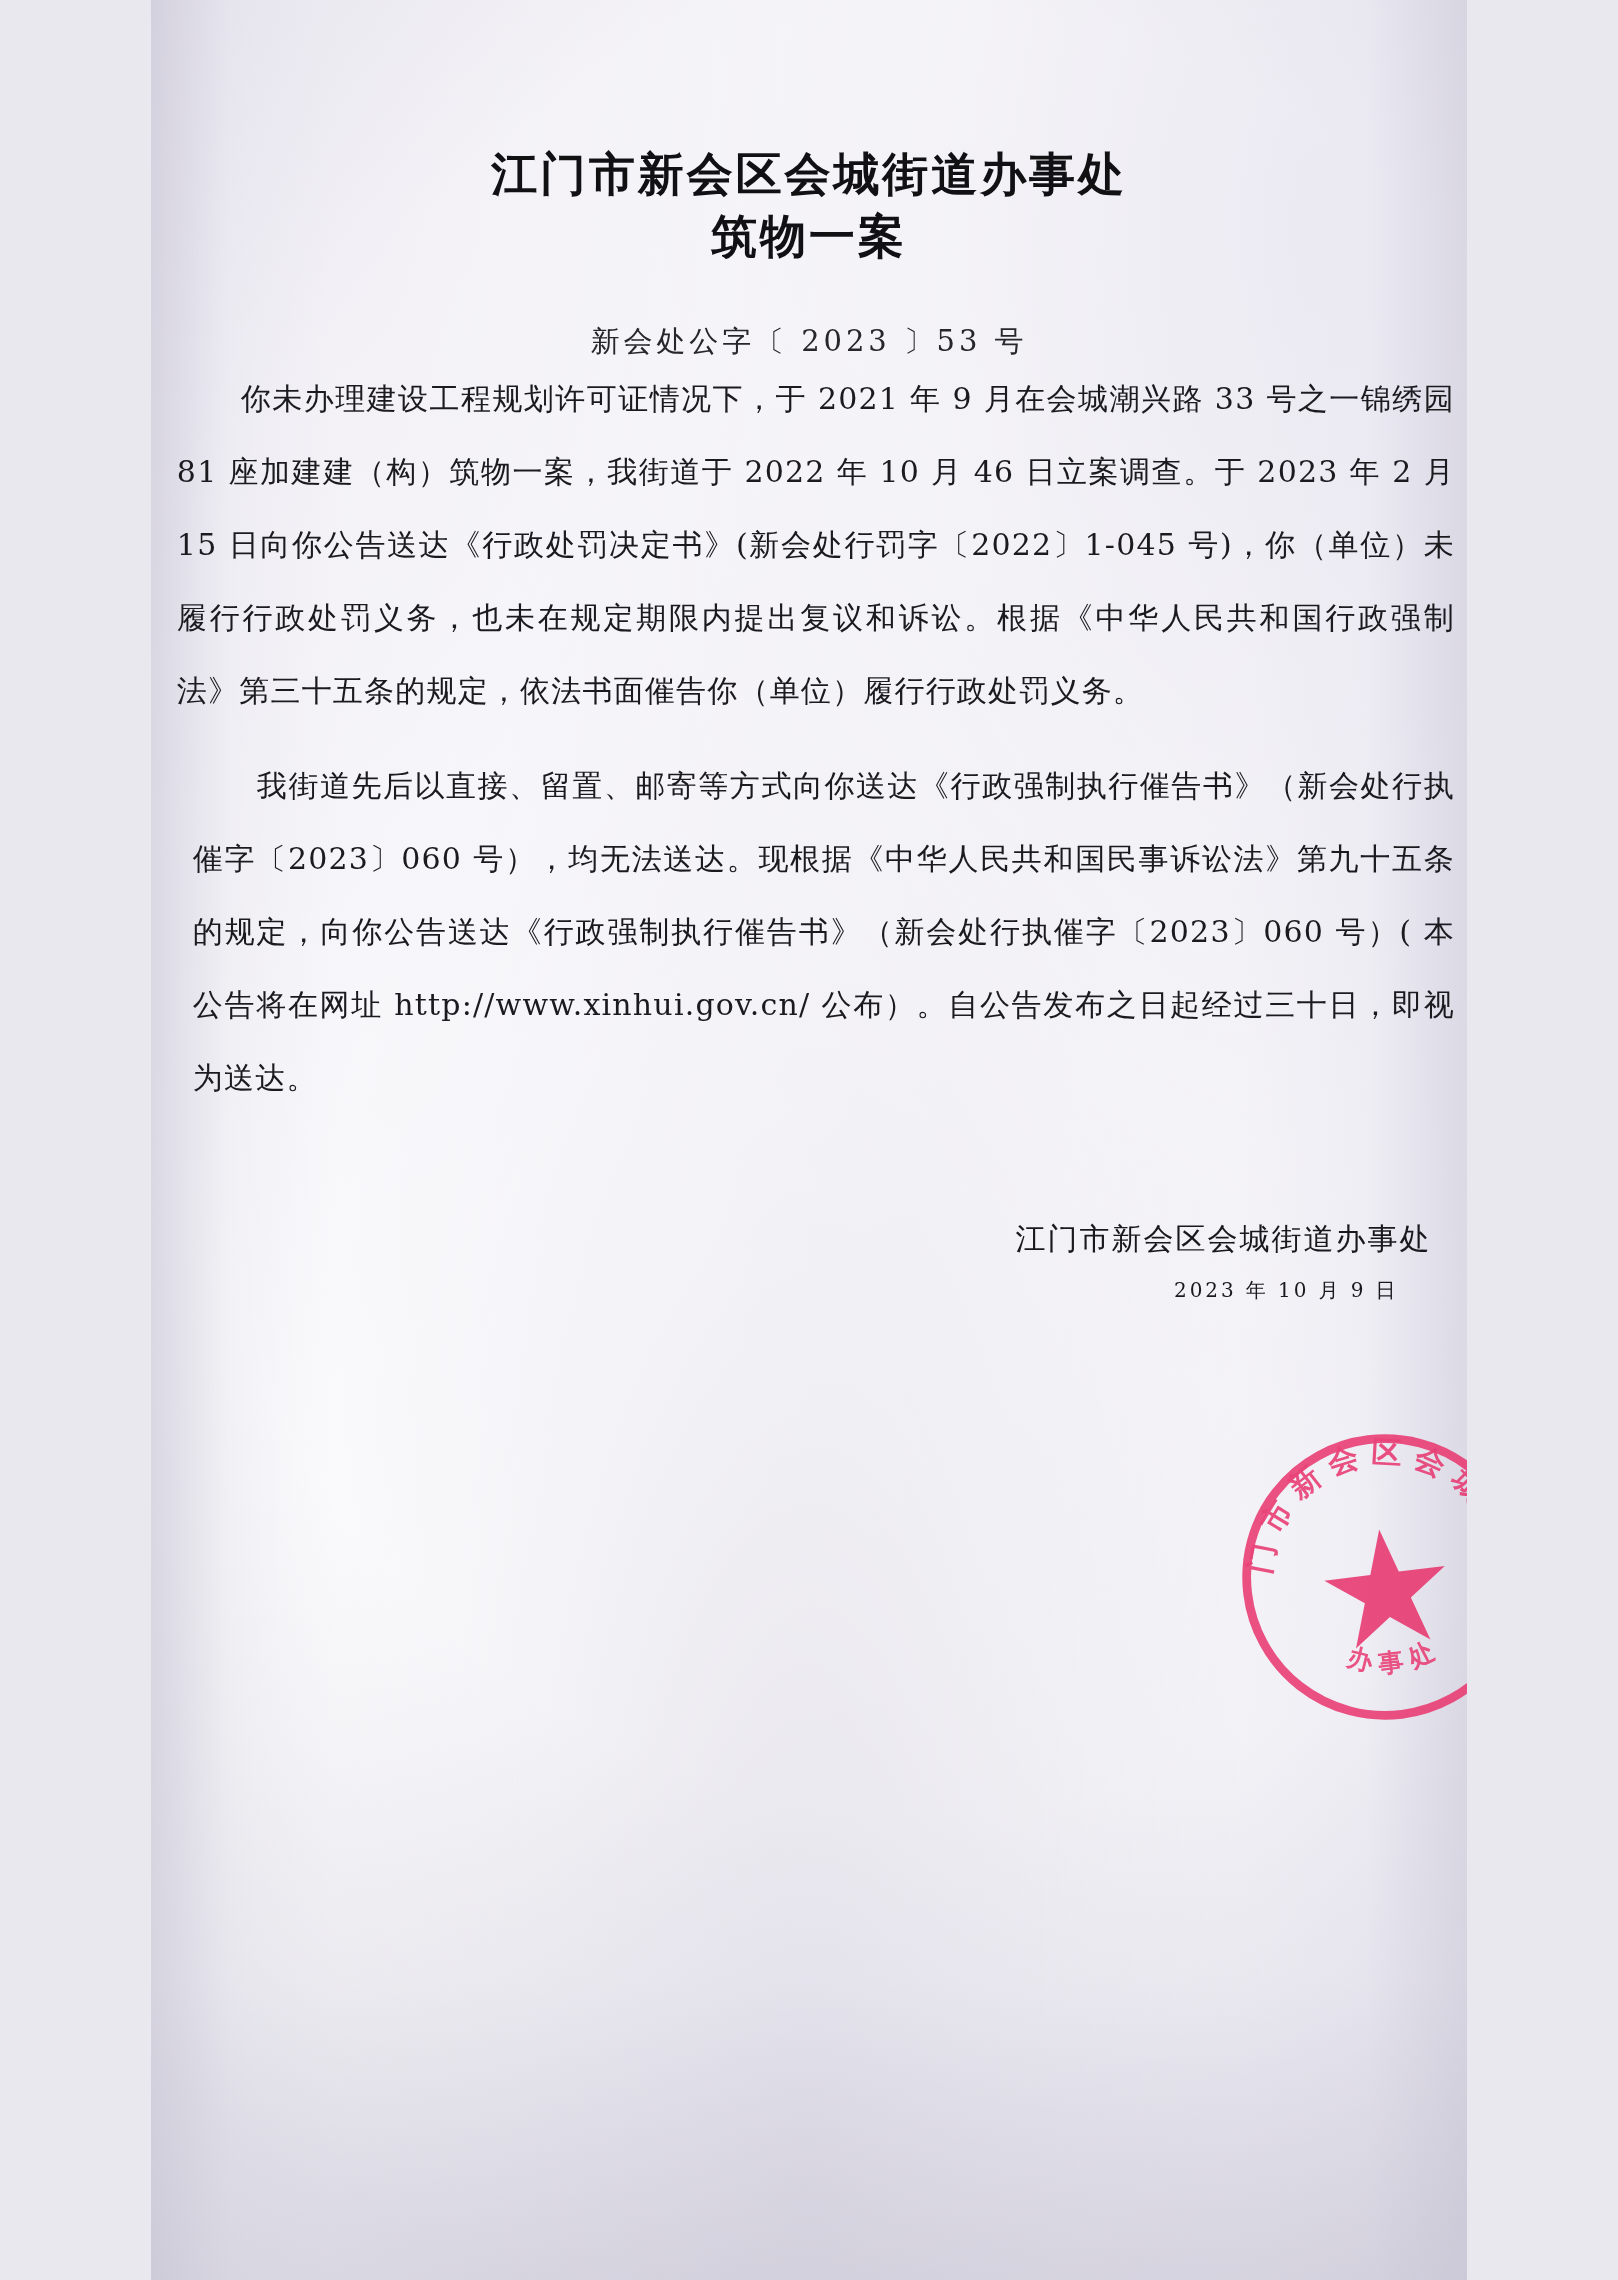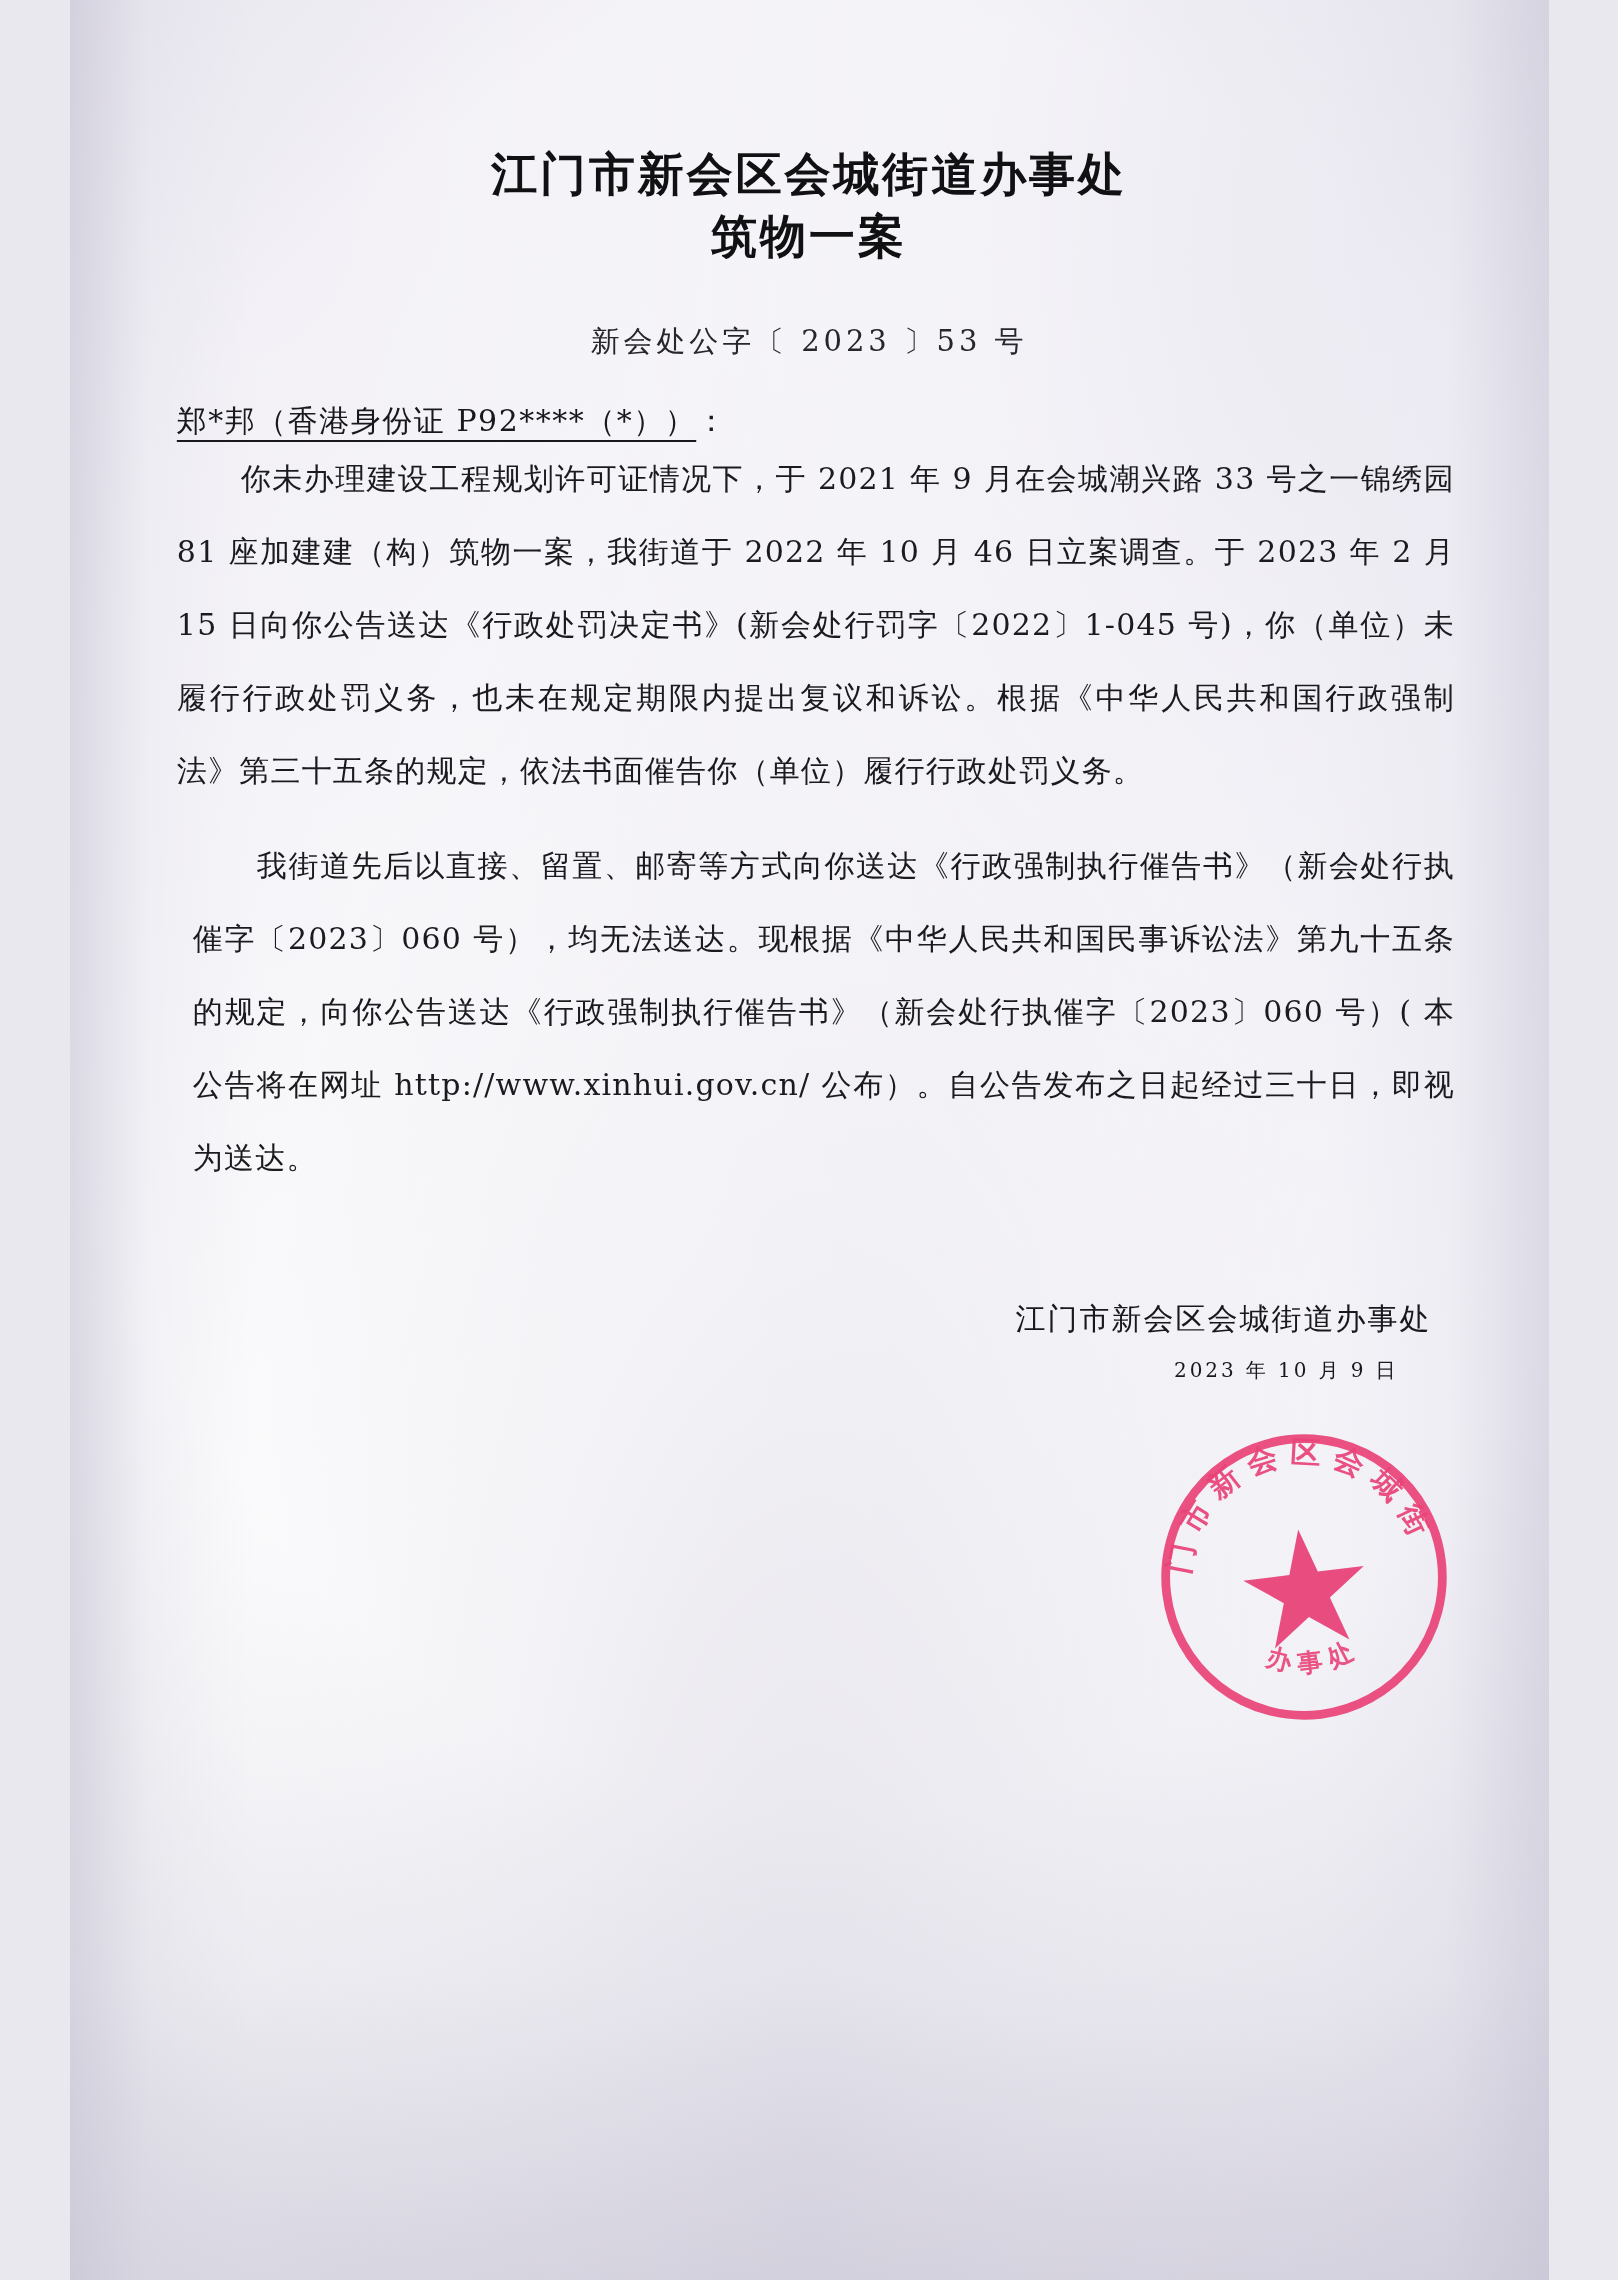--- a/index.html
+++ b/index.html
@@ -2,21 +2,21 @@
 <html><head>
 <meta charset="utf-8">
 <style>
   html, body {
     margin: 0;
     padding: 0;
     background: #e9e8ee;
   }
   #page {
     position: relative;
-    width: 1479px;
+    width: 1316px;
     height: 2280px;
     margin: 0 auto;
     overflow: hidden;
     background:
       radial-gradient(ellipse at 12% 6%, #f2f0f6 0%, rgba(242,240,246,0) 48%),
       radial-gradient(ellipse at 88% 10%, #eceaf2 0%, rgba(236,234,242,0) 52%),
       radial-gradient(ellipse at 50% 96%, #e6e4ec 0%, rgba(230,228,236,0) 60%),
       linear-gradient(104deg, #f4f3f7 0%, #fbfbfc 26%, #ffffff 46%, #fdfdfe 64%, #f3f2f7 86%, #ecebf1 100%);
     font-family: "DejaVu Serif", "Liberation Serif", serif;
     color: #1b1b20;
@@ -158,23 +158,20 @@
   <div class="content">
 
     <div class="doc-title">江门市新会区会城街道办事处</div>
 
     <div class="doc-title-2">筑物一案</div>
 
     <div class="doc-number">新会处公字〔 2023 〕53 号</div>
 
     <div class="body-wrap">
 
-      <div class="addressee">
-        <span class="ul">郑*邦（香港身份证 P92****（*））</span><span>：</span>
-      </div>
 
       <p class="para">你未办理建设工程规划许可证情况下，于 2021 年 9 月在会城潮兴路 33 号之一锦绣园 81 座加建建（构）筑物一案，我街道于 2022 年 10 月 46 日立案调查。于 2023 年 2 月 15 日向你公告送达《行政处罚决定书》(新会处行罚字〔2022〕1-045 号)，你（单位）未履行行政处罚义务，也未在规定期限内提出复议和诉讼。根据《中华人民共和国行政强制法》第三十五条的规定，依法书面催告你（单位）履行行政处罚义务。</p>
 
       <p class="para">我街道先后以直接、留置、邮寄等方式向你送达《行政强制执行催告书》（新会处行执催字〔2023〕060 号），均无法送达。现根据《中华人民共和国民事诉讼法》第九十五条的规定，向你公告送达《行政强制执行催告书》（新会处行执催字〔2023〕060 号）( 本公告将在网址 http://www.xinhui.gov.cn/ 公布）。自公告发布之日起经过三十日，即视为送达。</p>
 
 
       <div class="signature">
         <div class="sig-org">江门市新会区会城街道办事处</div>
         <div class="sig-date">2023 年 10 月 9 日</div>
       </div>

